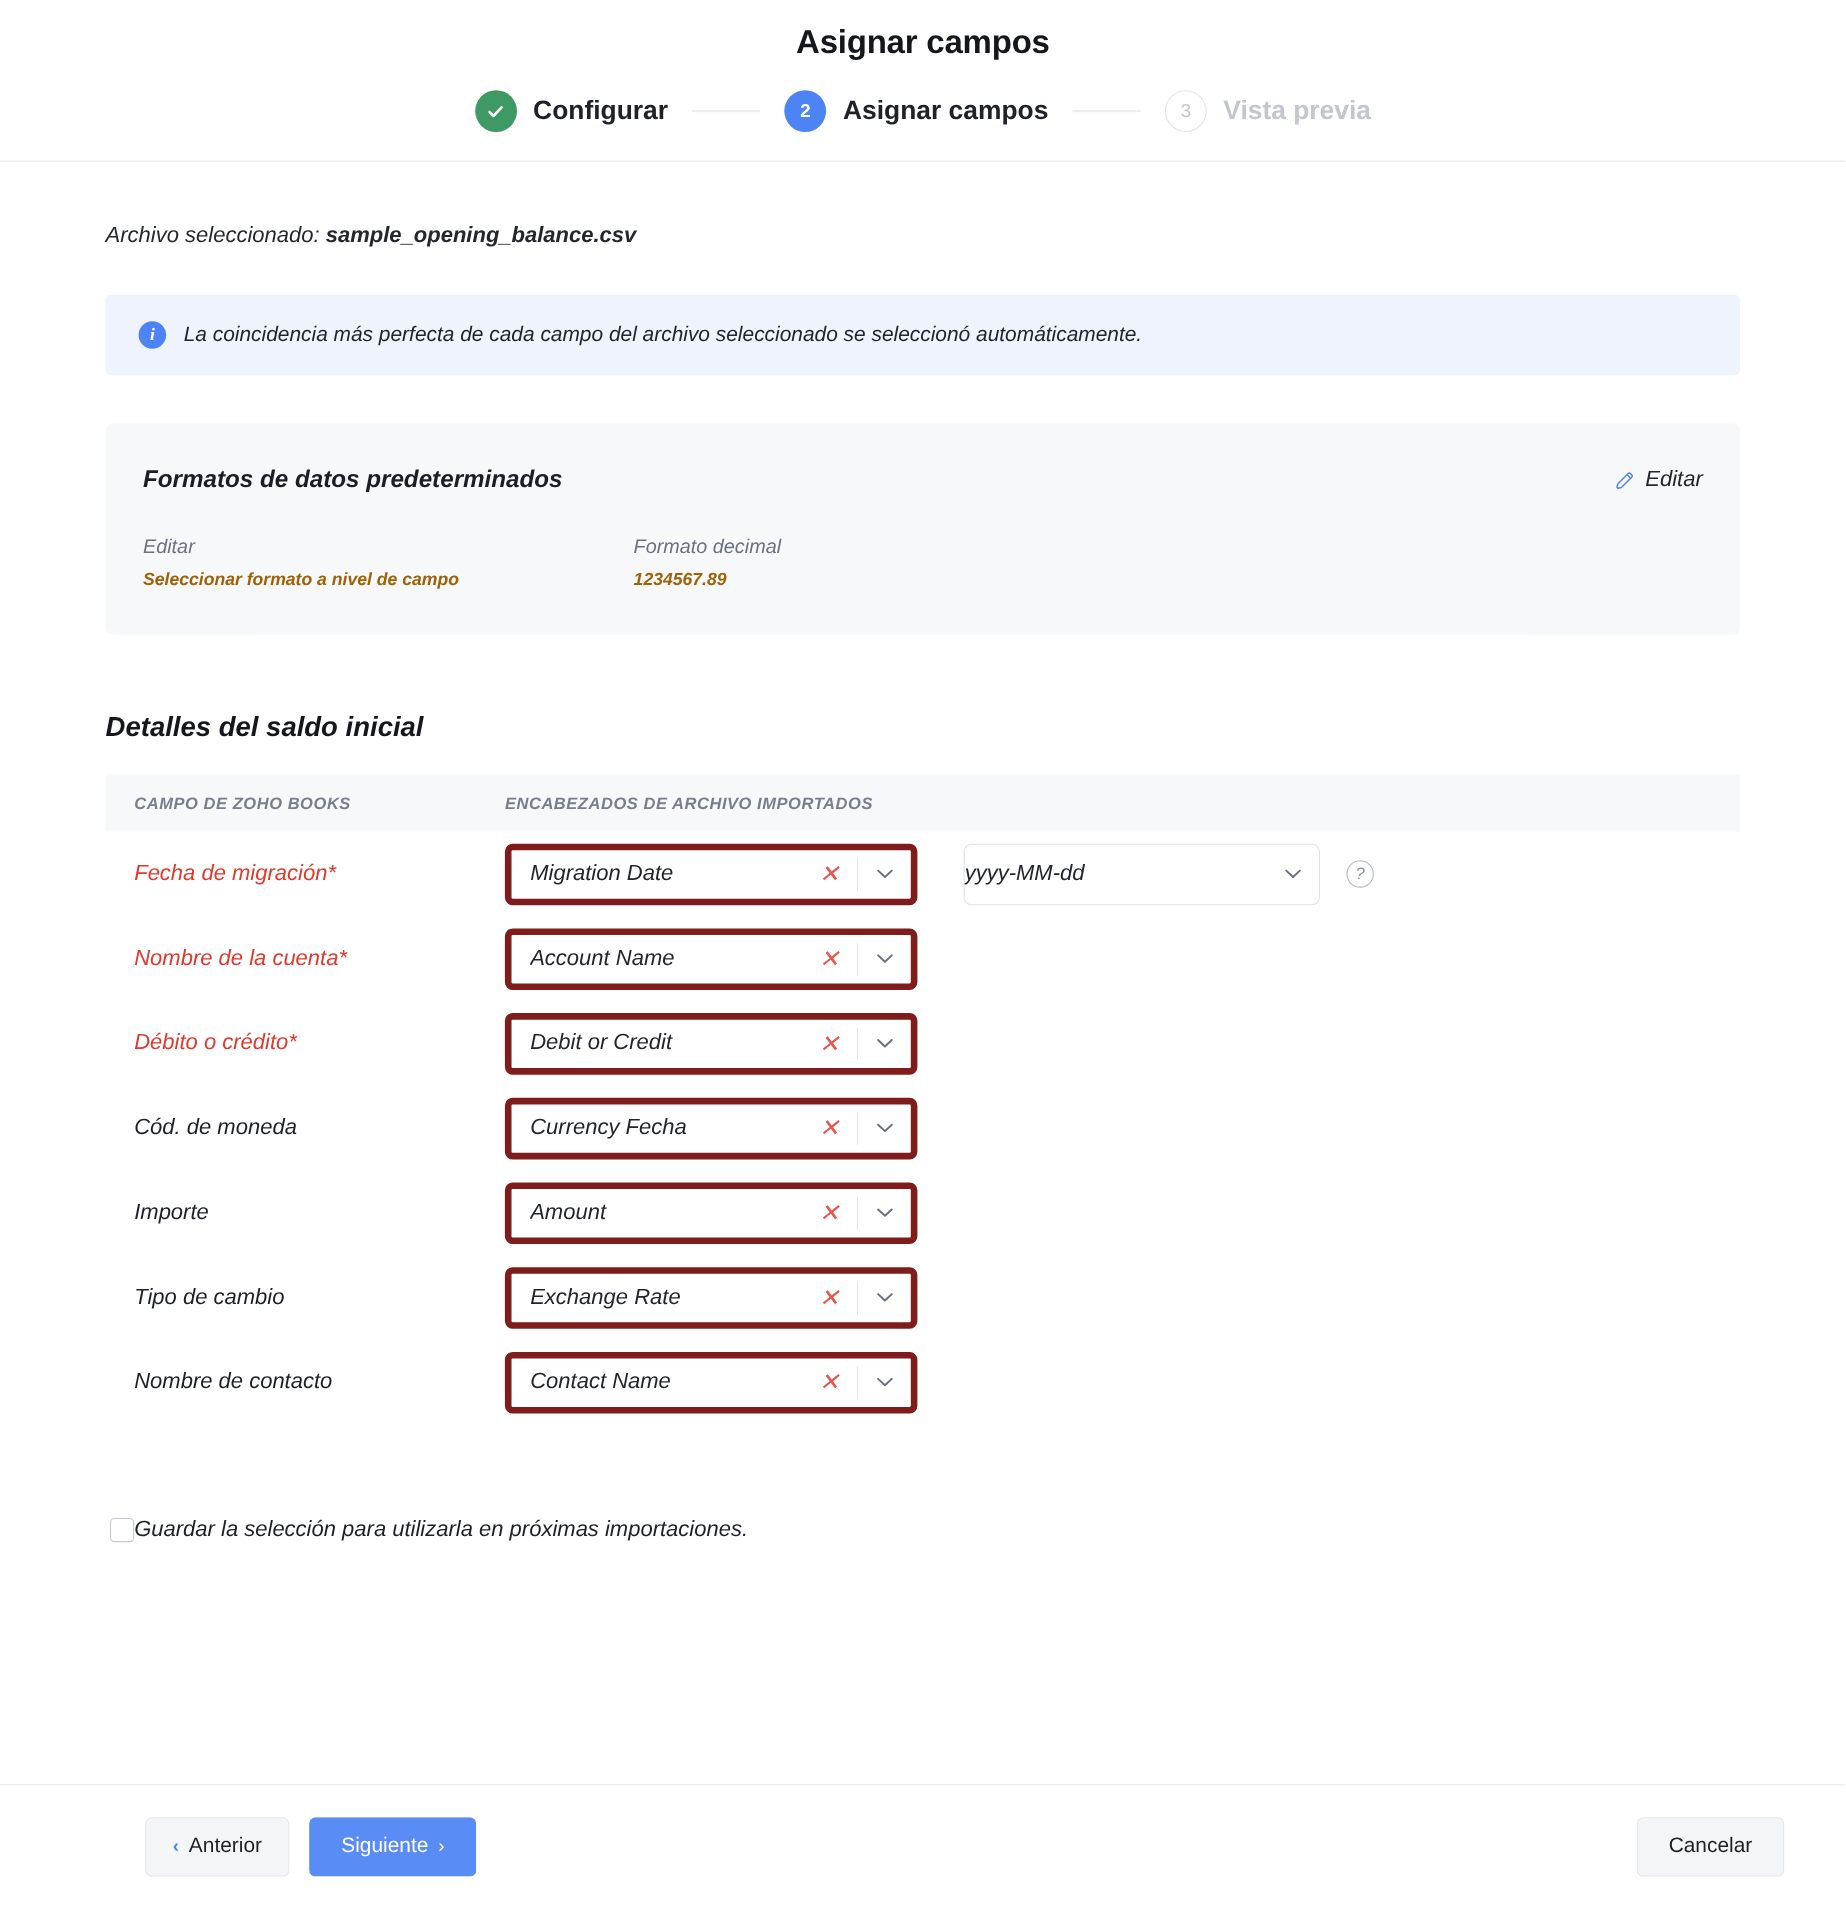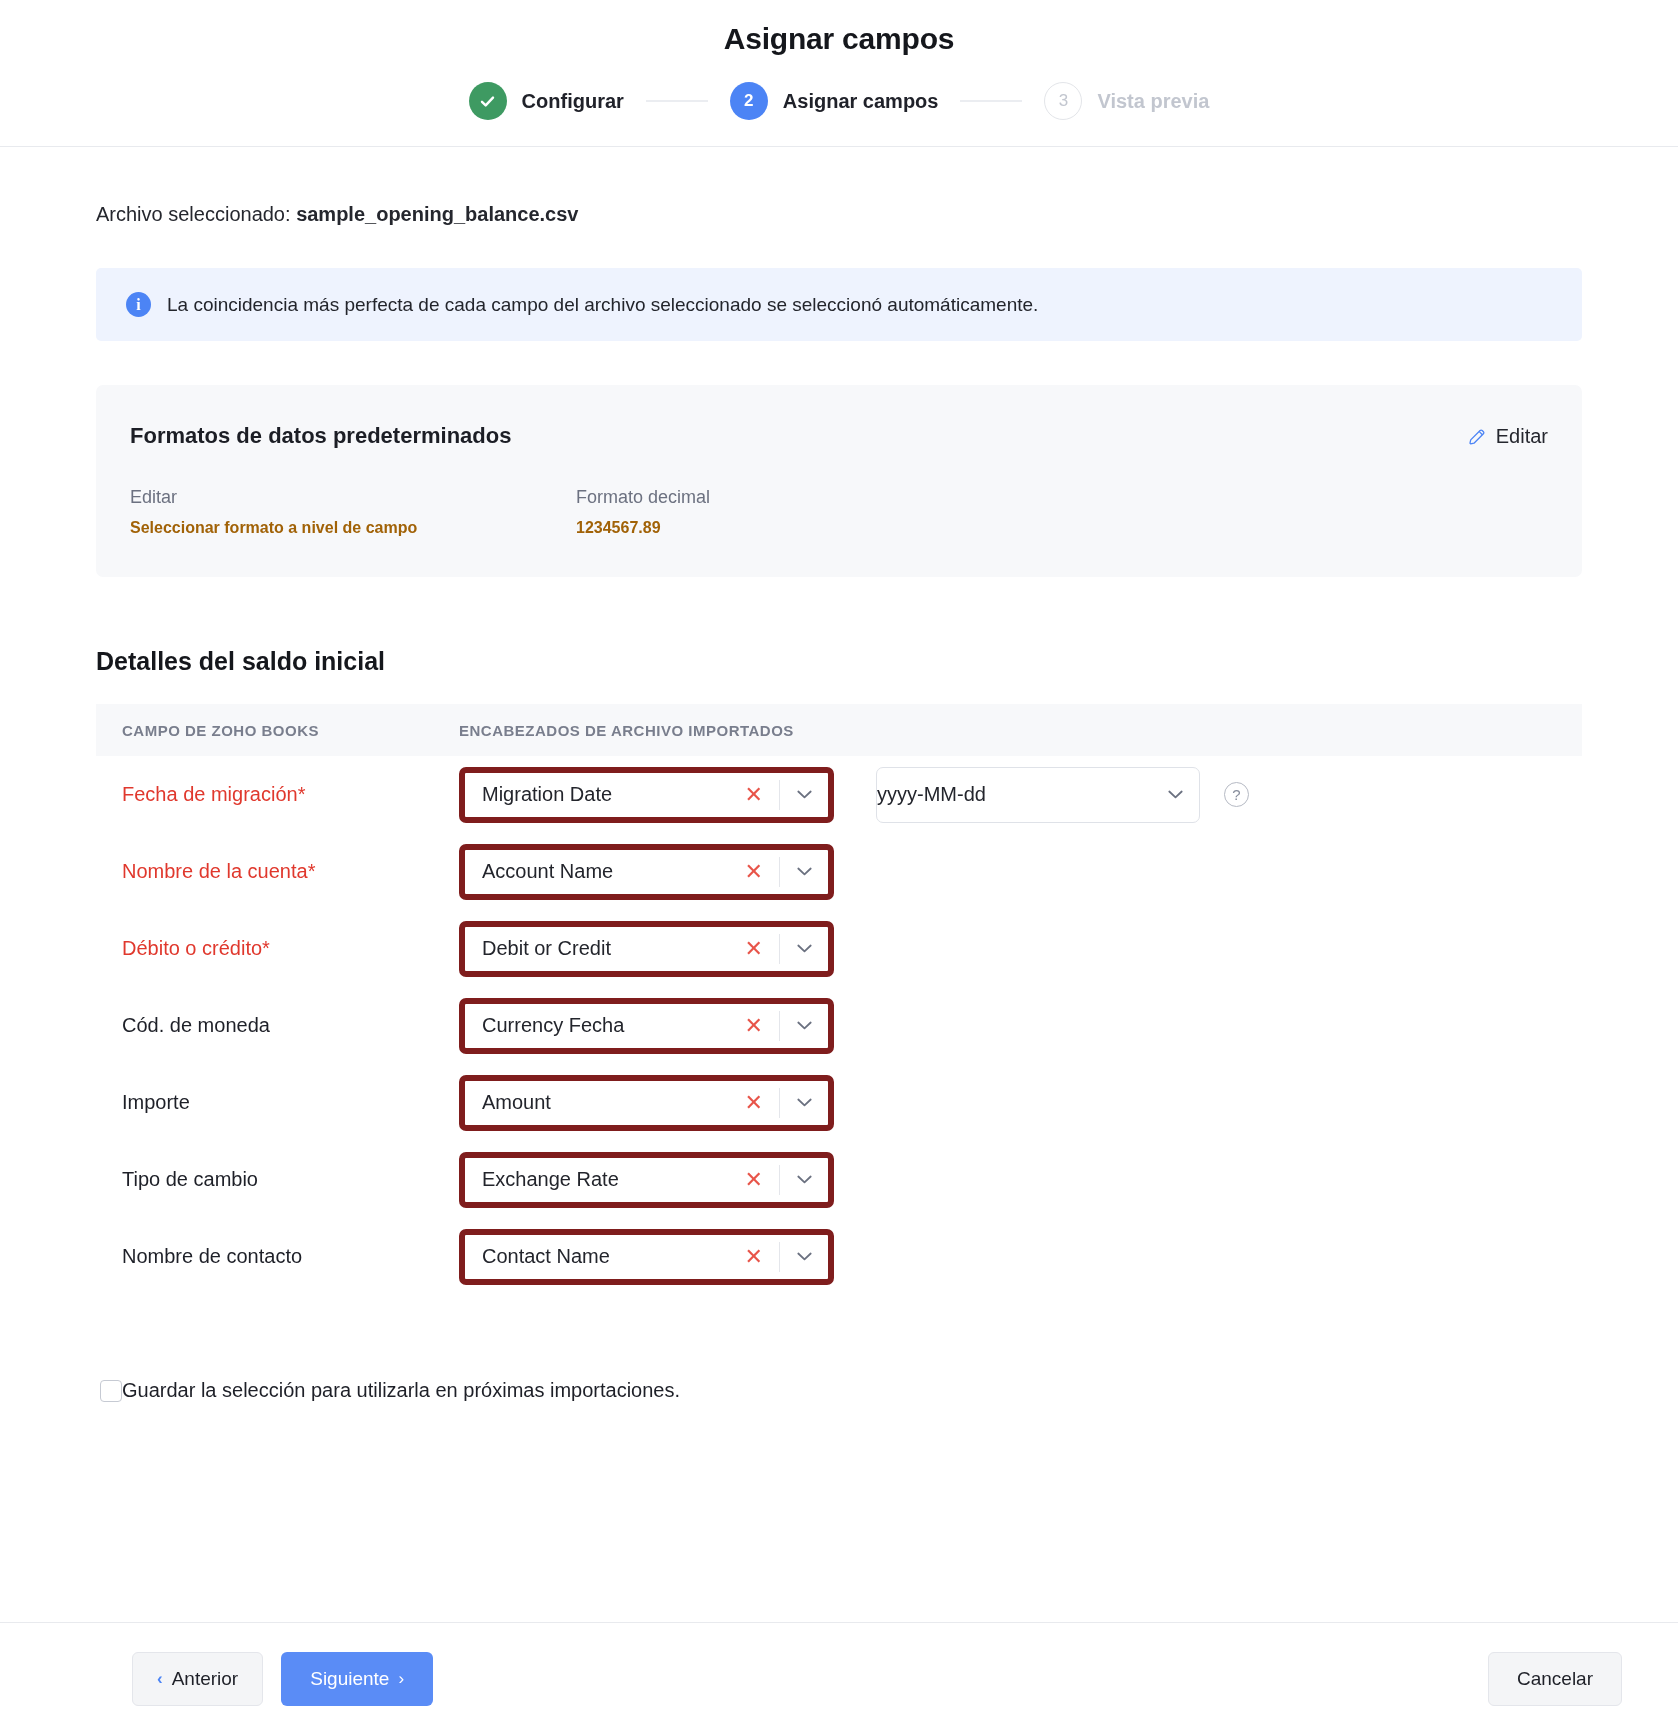--- a/index.html
+++ b/index.html
@@ -55,38 +55,39 @@
   }
   .step-bullet.done { background: #3e9a62; }
   .step-bullet.active { background: #4c84f5; }
   .step-bullet.todo {
     background: #fff;
     border: 1.5px solid #e3e5e9;
     color: #c2c6cf;
     font-weight: normal;
   }
   .step-label {
-    font-size: 20px;
+    font-size: 24px;
     font-weight: bold;
     color: #20222a;
     white-space: nowrap;
   }
   .step-label.muted { color: #c2c6cf; }
   .step-connector {
     width: 62px;
     height: 2px;
     background: #ebedf1;
     margin: 0 22px;
     flex: none;
   }
   .check-glyph { display: block; }
 
   
   .content {
     padding: 0 96px;
+    font-style: italic;
   }
   .file-line {
     font-size: 20px;
     color: #25272e;
     margin: 56px 0 0 0;
   }
   .file-line b { font-weight: bold; }
 
   .info-banner {
     margin-top: 42px;

